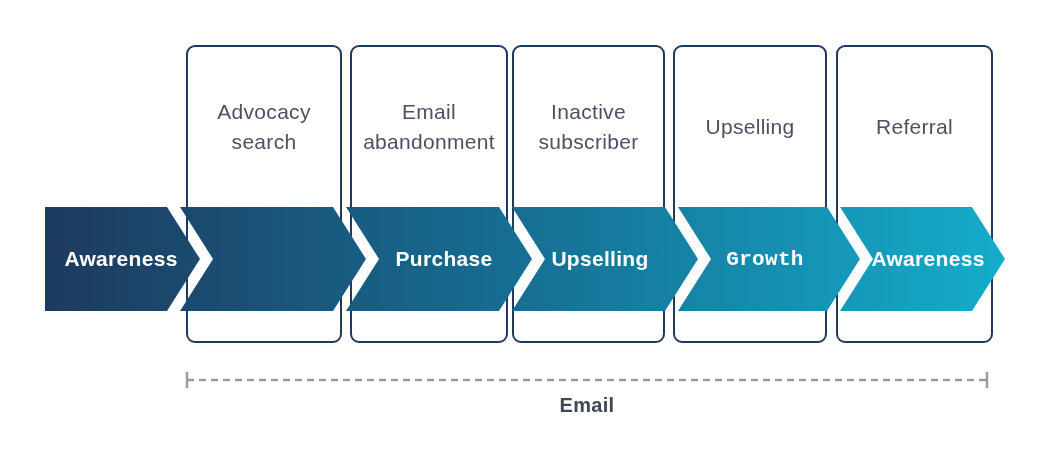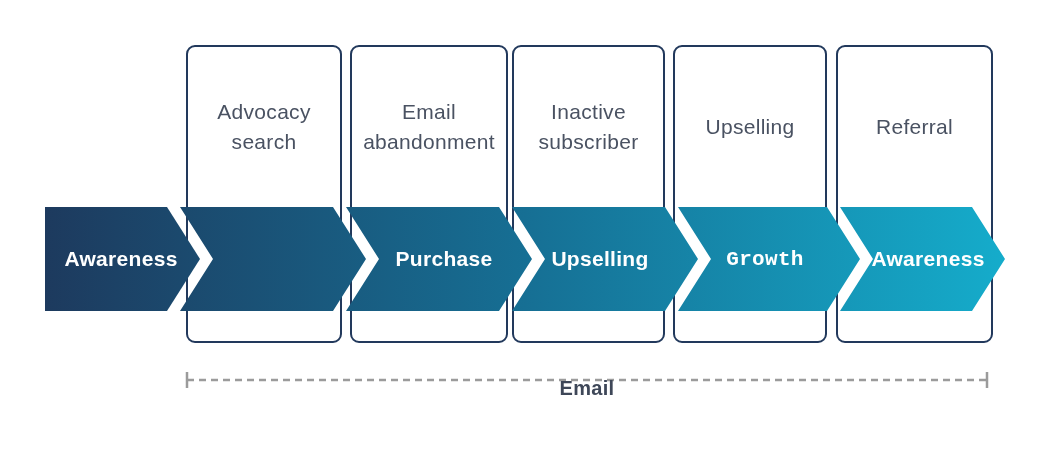--- a/index.html
+++ b/index.html
@@ -76,21 +76,21 @@
     position: absolute;
     left: 185px;
     top: 370px;
     width: 804px;
     height: 20px;
     display: block;
   }
   .channel-label {
     position: absolute;
     left: 186px;
-    top: 377px;
+    top: 394px;
     width: 802px;
     text-align: center;
     color: #3E4758;
     font-size: 20px;
     font-weight: 600;
     letter-spacing: 0.3px;
   }
 </style>
 </head>
 <body>

